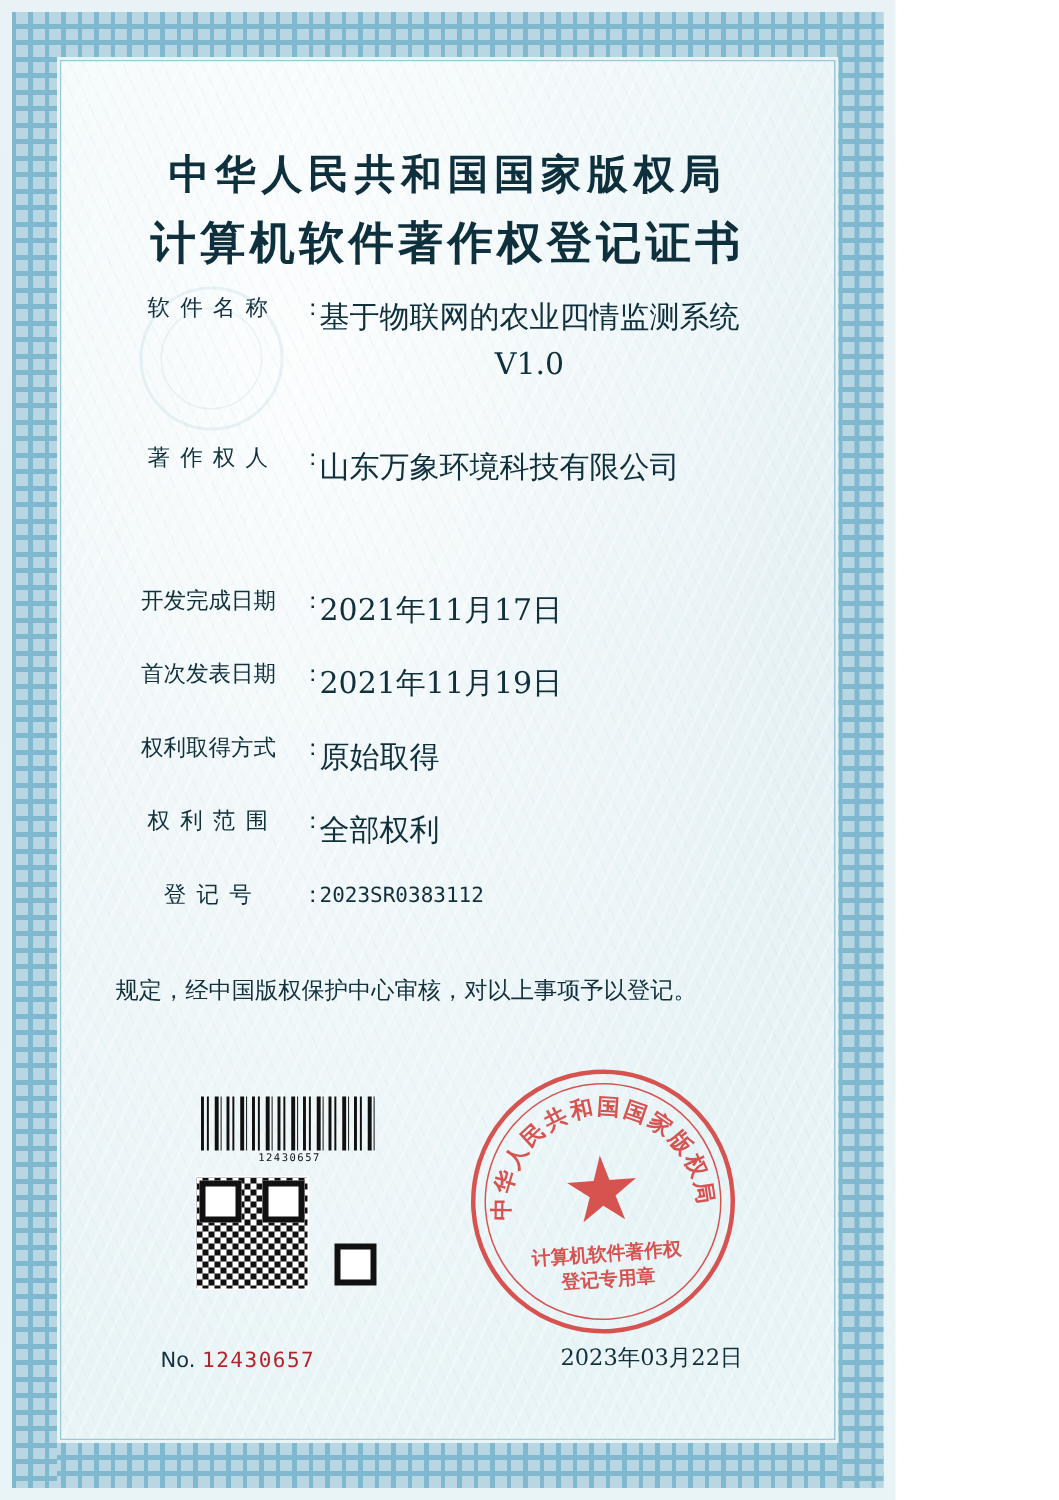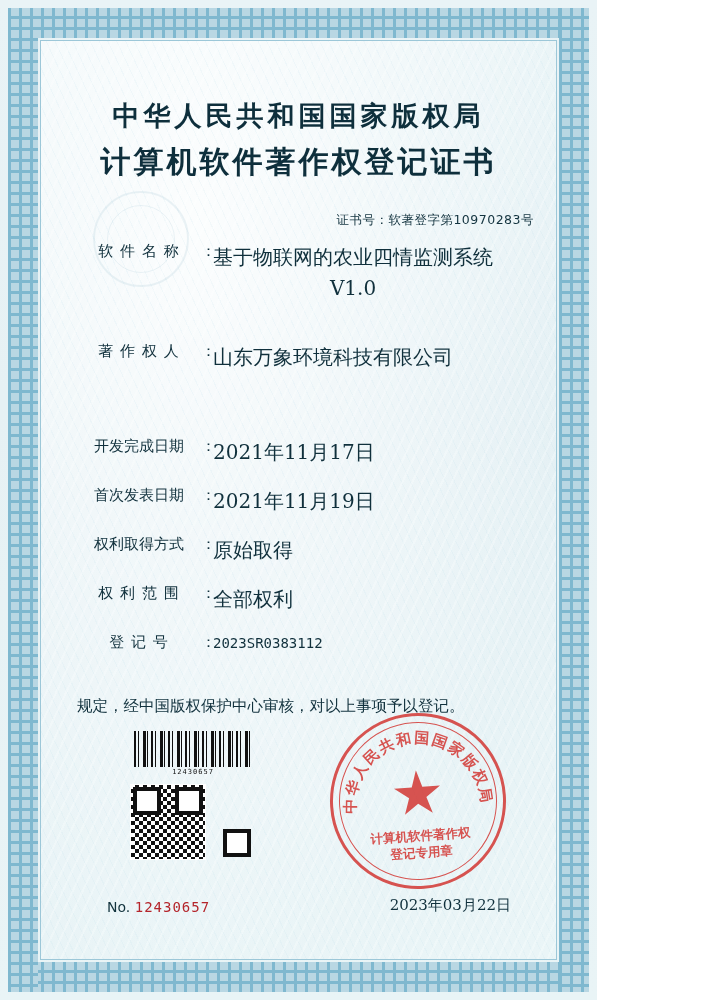--- a/index.html
+++ b/index.html
@@ -150,21 +150,21 @@
     font-size: 15.5px;
     line-height: 2.0;
     color: #10303c;
     font-family: "DejaVu Serif", "Liberation Serif", serif;
   }
   .statement .indent { display: inline-block; width: 2em; }
 
   
   .bottom {
     position: absolute;
-    left: 0; right: 0; bottom: 0;
+    left: 0; right: 16px; bottom: 0;
     height: 250px;
   }
 
   .barcode {
     position: absolute;
     left: 93px;
     top: 22px;
     width: 118px;
     height: 36px;
     background-image:
@@ -330,23 +330,20 @@
 
   <div class="paper"></div>
 
   <div class="content">
 
     <div class="watermark"></div>
 
     <div class="title-main">中华人民共和国国家版权局</div>
     <div class="title-sub">计算机软件著作权登记证书</div>
 
-    <div class="cert-no">
-      <span>证书号：</span><span>软著登字第10970283号</span>
-    </div>
 
     <div class="fields">
 
       <div class="field-row">
         <div class="field-label">软 件 名 称</div>
         <div class="field-colon">：</div>
         <div class="field-value" style="white-space: pre-line;">基于物联网的农业四情监测系统
 V1.0</div>
       </div>
 

